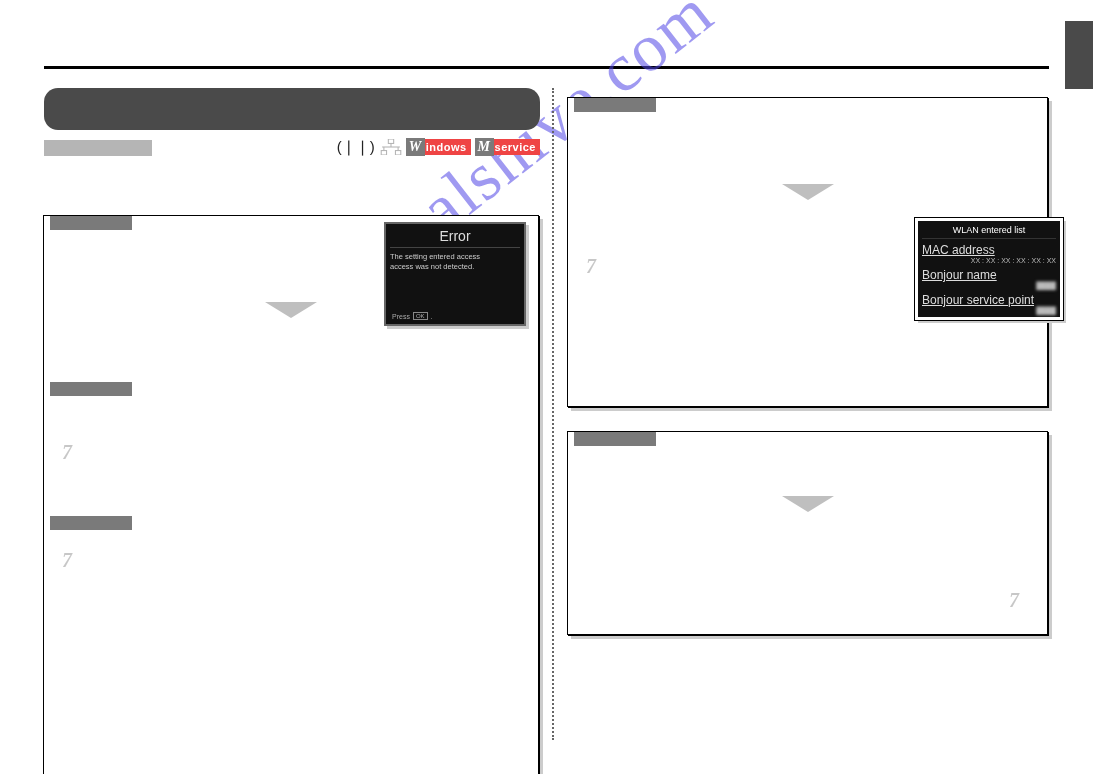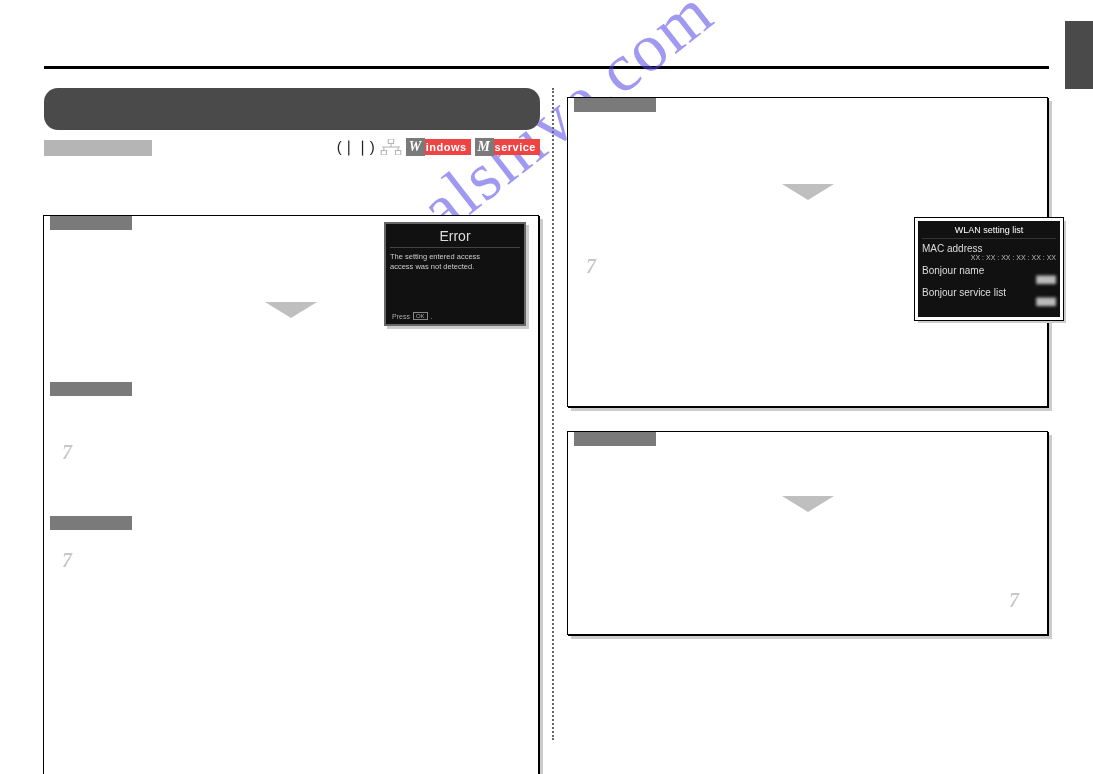--- a/index.html
+++ b/index.html
@@ -133,21 +133,21 @@
     background: #111;
     border: 3px solid #fff;
     outline: 1px solid #000;
     box-shadow: 0 0 0 1px #bbb, 3px 3px 0 #ccc;
     color: #ddd; font-size: 8px; padding: 4px;
   }
   .shot2 .title {
     text-align: center; color: #fff; font-size: 9px;
     padding-bottom: 3px; border-bottom: 1px solid #333; margin-bottom: 4px;
   }
-  .shot2 .row { font-size: 10px; color: #ddd; margin-top: 4px; }
+  .shot2 .row { font-size: 12px; color: #ddd; margin-top: 4px; text-decoration: underline; }
   .shot2 .val { text-align: right; font-size: 7px; color: #bbb; }
   .shot2 .blur { filter: blur(1.5px); }
 
   .watermark {
     position: absolute;
     left: 250px; top: 120px;
     font-size: 68px;
     color: rgba(80,70,230,0.55);
     transform: rotate(-38deg);
     font-family: "Times New Roman", serif;
@@ -225,26 +225,26 @@
     <div class="box top">
       <div class="heading rc"></div>
       <div class="spacer"></div>
       <div class="arrow"></div>
       <div class="spacer sm"></div>
       <div class="note">
         <span class="bolt">7</span>
       </div>
 
       <div class="shot2">
-        <div class="title">WLAN setting list</div>
+        <div class="title">WLAN entered list</div>
         <div class="row">MAC address</div>
         <div class="val">XX : XX : XX : XX : XX : XX</div>
         <div class="row">Bonjour name</div>
         <div class="val blur">████</div>
-        <div class="row">Bonjour service list</div>
+        <div class="row">Bonjour service point</div>
         <div class="val blur">████</div>
       </div>
     </div>
 
     <div class="box bottom">
       <div class="heading rc"></div>
       <div class="spacer sm"></div>
       <div class="arrow"></div>
       <div class="spacer"></div>
       <div class="note" style="margin-left:auto;margin-right:28px;justify-content:flex-end">

